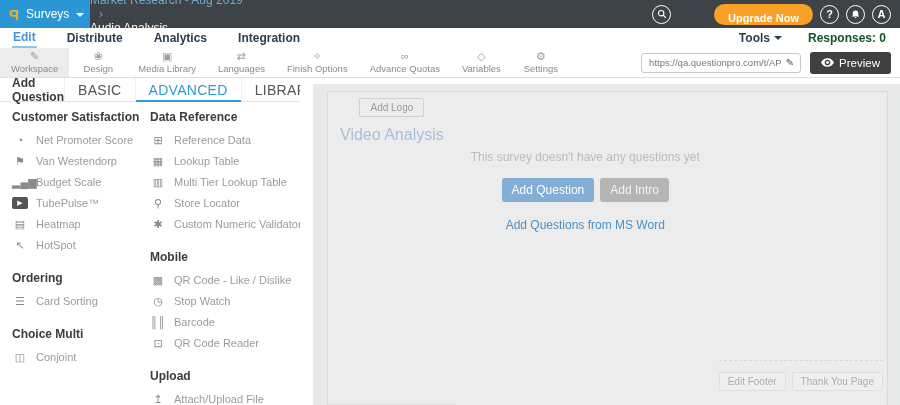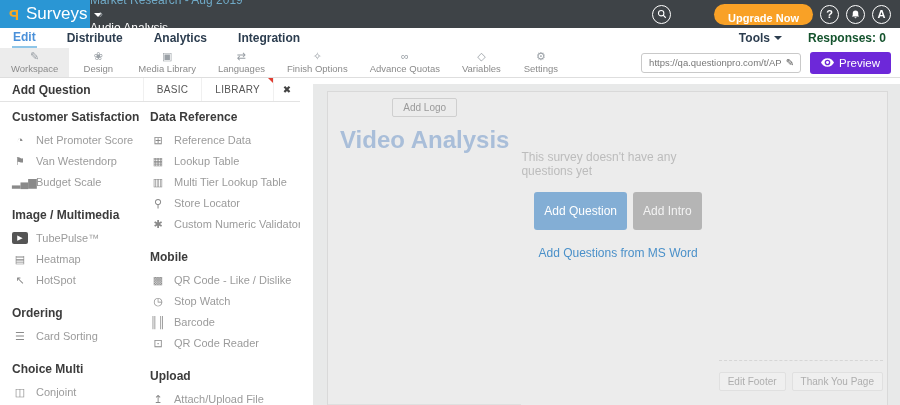--- a/index.html
+++ b/index.html
@@ -4,21 +4,21 @@
 <style>
   * { margin:0; padding:0; box-sizing:border-box; }
   html,body { width:900px; height:405px; }
   body { font-family:"Liberation Sans", sans-serif; background:#fff; overflow:hidden; }
   .app { width:900px; height:405px; display:flex; flex-direction:column; overflow:hidden; }
 
   
   .topbar { height:28px; background:#3e4347; display:flex; align-items:center; color:#fff; flex:0 0 28px; }
   .logo-block { width:90px; height:28px; background:#2a96d4; display:flex; align-items:center; padding-left:9px; gap:7px; cursor:pointer; }
   .logo-p { color:#f6a821; font-weight:bold; font-size:15px; transform:scaleX(-1); display:inline-block; }
-  .surveys-label { font-size:17px; }
+  .surveys-label { font-size:12px; }
   .caret-down { width:0; height:0; border-left:4px solid transparent; border-right:4px solid transparent; border-top:4px solid #fff; margin-top:1px; }
   .breadcrumb { display:flex; align-items:flex-start; font-size:12px;flex-direction:column; }
   .bc-folder { color:#6fa9c6; cursor:pointer; }
   .bc-sep { color:#8a9196; margin:0 9px; font-size:12px; }
   .bc-current { color:#ffffff; }
   .topbar-right { margin-left:auto; display:flex; align-items:center; gap:7px; padding-right:9px; }
   .tb-circle { width:19px; height:19px; border-radius:50%; border:1.5px solid #fff; display:flex; align-items:center; justify-content:center; font-size:11px; font-weight:bold; cursor:pointer; flex:0 0 19px; }
   .upgrade-btn { height:21px; border-radius:11px; background:#f9a126; color:#fff; font-size:11px; font-weight:bold; border:none; padding:8px 14px; cursor:pointer;margin-left:36px; }
 
   
@@ -34,57 +34,57 @@
   .toolbar { height:30px; background:#fff; border-bottom:1px solid #dedede; display:flex; align-items:stretch; flex:0 0 30px; }
   .toolbar-items { display:flex; align-items:stretch; }
   .tb-item { display:flex; flex-direction:column; align-items:center; justify-content:center; padding:1px 11px 2px; cursor:pointer; min-width:58px; }
   .tb-item.active { background:#ececec; }
   .tb-glyph { font-size:11px; line-height:12px; color:#9aa0a6; }
   .tb-label { font-size:9.5px; color:#8b8b8b; margin-top:1px; white-space:nowrap; }
   .toolbar-right { margin-left:auto; display:flex; align-items:center; gap:9px; padding-right:9px; }
   .url-box { width:160px; height:20px; border:1px solid #c9c9c9; border-radius:3px; background:#fff; display:flex; align-items:center; }
   .url-input { border:none; outline:none; flex:1; font-size:9.5px; color:#777; padding:0 3px 0 7px; font-family:"Liberation Sans", sans-serif; min-width:0; background:transparent; }
   .url-edit { font-size:10px; color:#555; padding:0 6px 0 2px; cursor:pointer; }
-  .preview-btn { height:22px; background:#6d28d9; border:none; border-radius:3px; color:#fff; font-size:11.5px; display:flex; align-items:center; gap:5px; padding:0 11px; cursor:pointer; }
+  .preview-btn { height:22px; background:#404040; border:none; border-radius:3px; color:#fff; font-size:11.5px; display:flex; align-items:center; gap:5px; padding:0 11px; cursor:pointer; }
 
   
   .content { flex:1; display:flex; overflow:hidden; background:#fff; }
 
   
   .panel { width:300px; flex:0 0 300px; background:#fff; display:flex; flex-direction:column; overflow:hidden; }
   .panel-header { height:24px; flex:0 0 24px; border-bottom:1px solid #e3e3e3; display:flex; align-items:stretch; }
   .panel-title { font-size:12px; font-weight:bold; color:#3a3a3a; flex:1; display:flex; align-items:center; padding-left:12px; }
   .panel-tabs { display:flex; }
-  .ptab { font-size:10px; color:#555; display:flex; align-items:center; padding:0 13px; cursor:pointer; position:relative; border-left:1px solid #f0f0f0; letter-spacing:.3px; }
+  .ptab { font-size:14px; color:#555; display:flex; align-items:center; padding:0 13px; cursor:pointer; position:relative; border-left:1px solid #f0f0f0; letter-spacing:.3px; }
   .ptab.active { color:#2e9ad8; }
   .ptab.active::after { content:""; position:absolute; left:0; right:0; bottom:-1px; height:2px; background:#2e9ad8; }
   .ptab-badge { position:absolute; top:0; right:0; width:0; height:0; border-top:5px solid #e03c31; border-left:5px solid transparent; }
   .panel-close { width:27px; display:flex; align-items:center; justify-content:center; font-size:10px; color:#444; cursor:pointer; border-left:1px solid #f0f0f0; }
   .panel-body { flex:1; display:flex; padding:2px 0 0 12px; overflow:hidden; }
   .panel-col { display:flex; flex-direction:column; }
   .panel-col.c1 { width:138px; flex:0 0 138px; }
   .panel-col.c2 { flex:1; }
   .sec-title { font-size:12px; font-weight:bold; color:#3c3c3c; margin:16px 0 5px; }
   .panel-section:first-child .sec-title { margin-top:6px; }
   .qt-item { height:21px; display:flex; align-items:center; gap:8px; cursor:pointer; }
   .qt-glyph { width:16px; flex:0 0 16px; text-align:center; font-size:11px; color:#8a8a8a; line-height:12px; }
   .qt-glyph.filled { background:#555; color:#fff; border-radius:2px; font-size:7px; height:12px; display:flex; align-items:center; justify-content:center; }
   .qt-label { font-size:11px; color:#9b9b9b; white-space:nowrap; }
 
   
   .canvas { flex:1; background:#e8e9e9; border-left:13px solid #fff; border-top:6px solid #fff; padding:7px 12px 0 14px; overflow:hidden; }
   .survey-card { background:#ececec; border:1px solid #d9d9d9; border-bottom:none; height:100%; display:flex; flex-direction:row; }
   .card-header { border-bottom:1px solid #dfdfdf; padding-top:6px; }
   .add-logo-btn { display:block; margin:0 auto; background:transparent; border:1px solid #cfcfcf; border-radius:2px; color:#9a9a9a; font-size:10px; padding:3px 10px; cursor:pointer; }
-  .survey-title { font-size:24px; color:#a9bed9; font-weight:bold; margin:9px 12px 13px; cursor:text; }
+  .survey-title { font-size:16px; color:#a9bed9; font-weight:normal; margin:9px 12px 13px; cursor:text; }
   .card-body { flex:1; display:flex; flex-direction:column; align-items:center; padding-top:58px; }
   .empty-msg { font-size:12px; color:#bcbcbc; }
   .body-btns { display:flex; gap:6px; margin-top:14px; }
   .btn-add-q { background:#83aed5; color:#fff; border:none; border-radius:3px; font-size:12px; padding:5px 10px; cursor:pointer; }
-  .btn-add-intro { background:#b5b5b5; color:#f3f3f3; border:none; border-radius:3px; font-size:12px; padding:12px 10px; cursor:pointer; }
+  .btn-add-intro { background:#b5b5b5; color:#f3f3f3; border:none; border-radius:3px; font-size:12px; padding:5px 10px; cursor:pointer; }
   .msword-link { margin-top:16px; font-size:12px; color:#4a90c9; cursor:pointer; text-decoration:none; }
   .card-footer { margin:auto 4px 0; border-top:1px dashed #d6d6d6; padding:11px 0 14px; display:flex; justify-content:center; gap:6px; }
   .footer-btn { background:#efefef; border:1px solid #e0e0e0; border-radius:2px; color:#aeaeae; font-size:10px; padding:3px 8px; cursor:pointer; }
 </style>
 </head>
 <body>
 
 <div class="app">
 
   <div class="topbar">
@@ -181,20 +181,21 @@
     </div>
   </div>
 
   <div class="content">
 
     <div class="panel">
       <div class="panel-header">
         <span class="panel-title">Add Question</span>
         <span class="panel-tabs">
           <span class="ptab">BASIC</span>
+          <span class="ptab active">ADVANCED</span>
           <span class="ptab">
             <span>LIBRARY</span>
             <span class="ptab-badge"></span>
           </span>
         </span>
         <span class="panel-close">✖</span>
       </div>
       <div class="panel-body">
         <div class="panel-col c1">
             <div class="panel-section">
@@ -206,21 +207,20 @@
               <div class="qt-item">
     <span class="qt-glyph">⚑</span>
     <span class="qt-label">Van Westendorp</span>
   </div>
               <div class="qt-item">
     <span class="qt-glyph">▂▄▆</span>
     <span class="qt-label">Budget Scale</span>
   </div>
             </div>
             <div class="panel-section">
-    <div class="sec-title">Image / Multimedia</div>
   <div class="qt-item">
     <span class="qt-glyph filled">▶</span>
     <span class="qt-label">TubePulse™</span>
   </div>
               <div class="qt-item">
     <span class="qt-glyph">▤</span>
     <span class="qt-label">Heatmap</span>
   </div>
               <div class="qt-item">
     <span class="qt-glyph">↖</span>

